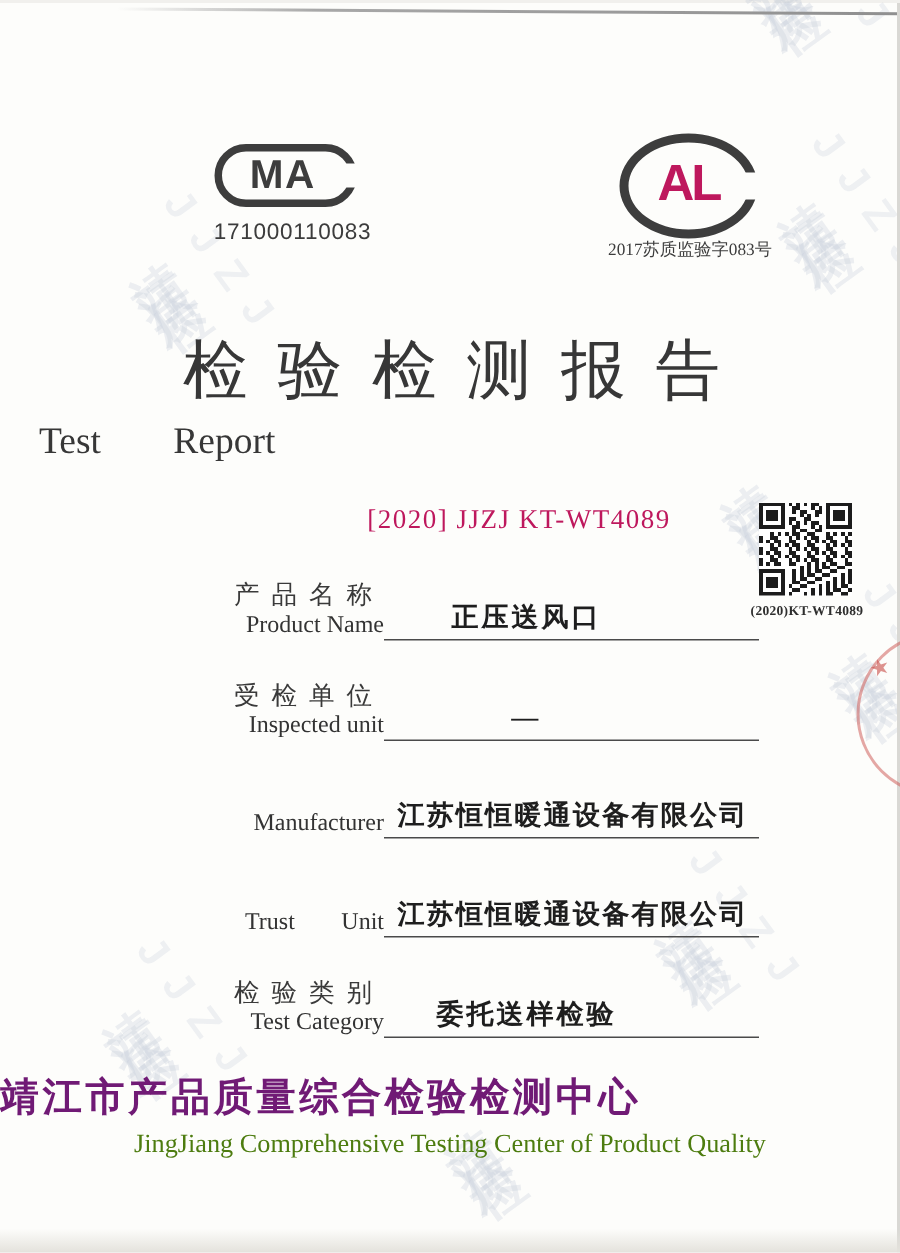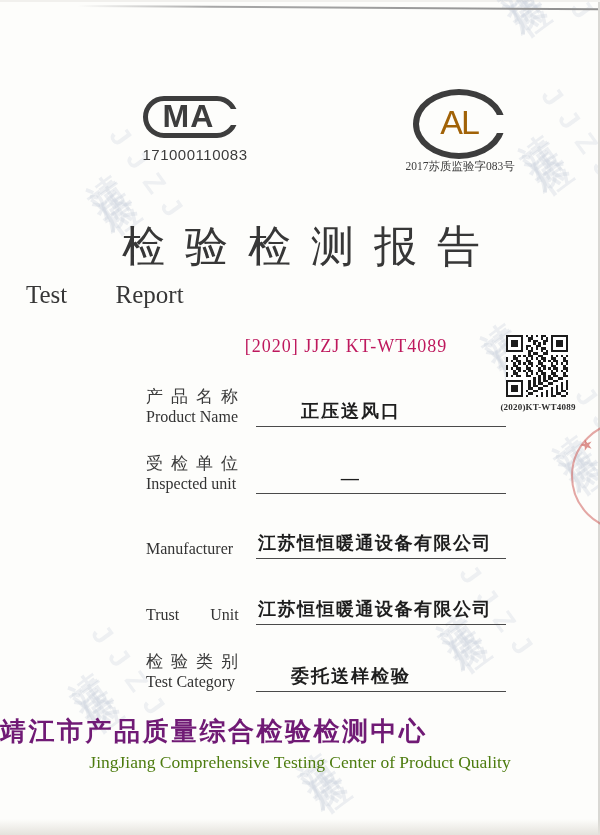--- a/index.html
+++ b/index.html
@@ -21,55 +21,55 @@
   .wm .wm-zh{writing-mode:vertical-rl;font-size:35px;letter-spacing:9px;
     color:rgba(168,180,201,0.35);font-weight:700;}
   .wm .wm-latin{writing-mode:vertical-rl;font-size:28px;letter-spacing:13px;
     color:rgba(168,180,201,0.30);font-weight:700;font-family:"Liberation Sans",sans-serif;}
 
   
   .cma{position:absolute;left:143px;top:94px;width:95px;height:42px;
     border:5px solid #3d3d3d;border-radius:21px;}
   .cma .notch{position:absolute;right:-6px;top:50%;margin-top:-8px;width:10px;height:16px;background:#fdfdfb;}
   .cma .letters{position:absolute;left:0;right:4px;top:-2px;bottom:0;display:flex;align-items:center;justify-content:center;
-    font-family:"Liberation Sans","DejaVu Sans",sans-serif;font-weight:700;font-size:32px;color:#3d3d3d;letter-spacing:1px;}
+    font-family:"Liberation Sans","DejaVu Sans",sans-serif;font-weight:700;font-size:27px;color:#3d3d3d;letter-spacing:1px;}
   .cma-number{position:absolute;left:140px;top:144px;width:110px;text-align:center;
     font-size:15px;color:#3c3c3c;letter-spacing:.5px;font-family:"Liberation Sans",sans-serif;}
 
   .cal{position:absolute;left:413px;top:87px;width:92px;height:70px;
     border:6px solid #3d3d3d;border-radius:50%;}
   .cal .notch{position:absolute;right:-7px;top:50%;margin-top:-9px;width:10px;height:18px;background:#fdfdfb;}
   .cal .letters{position:absolute;left:0;right:0;top:-3px;bottom:0;display:flex;align-items:center;justify-content:center;
-    font-family:"Liberation Sans","DejaVu Sans",sans-serif;font-weight:400;font-size:34px;color:#a16207;letter-spacing:-2px;}
+    font-family:"Liberation Sans","DejaVu Sans",sans-serif;font-weight:700;font-size:34px;color:#be185d;letter-spacing:-2px;}
   .cal-caption{position:absolute;left:400px;top:157px;width:120px;text-align:center;
     font-size:11.5px;color:#3c3c3c;}
 
   
   .title-zh{position:absolute;left:0;top:216px;width:600px;text-align:center;
     font-size:43px;color:#373737;font-weight:500;letter-spacing:20px;text-indent:22px;white-space:nowrap;}
   .title-en{position:absolute;left:0;top:279px;width:600px;text-align:left;
     font-size:25px;color:#373737;word-spacing:42px;text-indent:26px;}
   .report-no{position:absolute;left:0;top:334px;width:600px;text-align:center;
     font-size:18px;color:#be185d;letter-spacing:1px;text-indent:92px;font-weight:500;}
 
   
   .qr{position:absolute;left:506px;top:333px;width:62px;height:62px;background:#fff;}
   .qr svg{display:block;width:62px;height:62px;}
   .qr-caption{position:absolute;left:488px;top:400px;width:100px;text-align:center;
     font-size:9px;font-weight:700;color:#2e2e2e;letter-spacing:.2px;}
 
   
   .field{position:absolute;left:146px;right:94px;display:flex;align-items:flex-end;height:48px;}
-  .f-label{width:110px;flex:none;padding-bottom:1px;}
+  .f-label{width:110px;flex:none;padding-bottom:1px;text-align:right;}
   .f-zh{font-size:17px;letter-spacing:8px;white-space:nowrap;color:#3a3a3a;}
   .f-en{font-size:16px;margin-top:0;color:#333;white-space:nowrap;}
   .f-value{flex:1;margin-left:0;border-bottom:1.7px solid #4a4a4a;text-align:center;
     padding-bottom:3px;font-weight:700;font-size:18px;color:#1e1e1e;letter-spacing:2px;min-height:26px;}
   .f-value.shift .val{display:inline-block;transform:translateX(-30px);}
-  .f-value.left{text-align:left;padding-left:2px;letter-spacing:1.5px;margin-top:14px;}
+  .f-value.left{text-align:center;padding-left:2px;letter-spacing:1.5px;margin-top:14px;}
   .field.spread .f-en{word-spacing:27px;}
   .f-value .val{font-style:oblique 4deg;}
 
   
   .footer-zh{position:absolute;left:0;top:712px;width:600px;
     font-size:26px;font-weight:600;letter-spacing:2.5px;color:#701a75;white-space:nowrap;}
   .footer-en{position:absolute;left:0;top:750px;width:600px;text-align:center;
     font-size:17.5px;color:#4d7c0f;}
 
   

